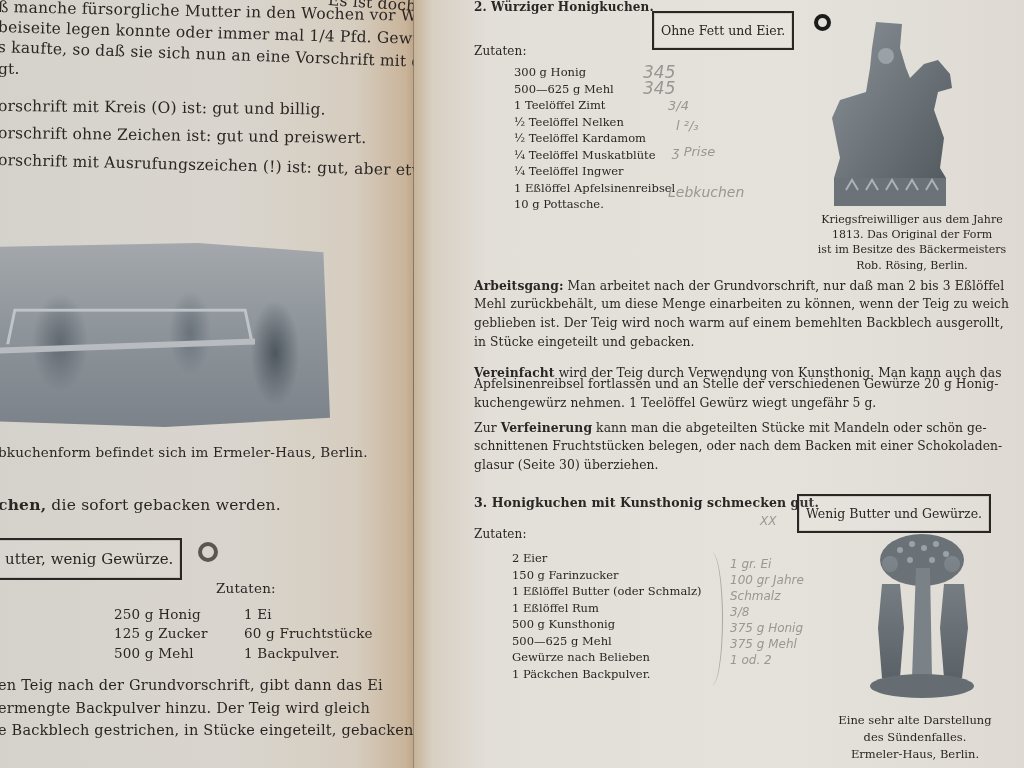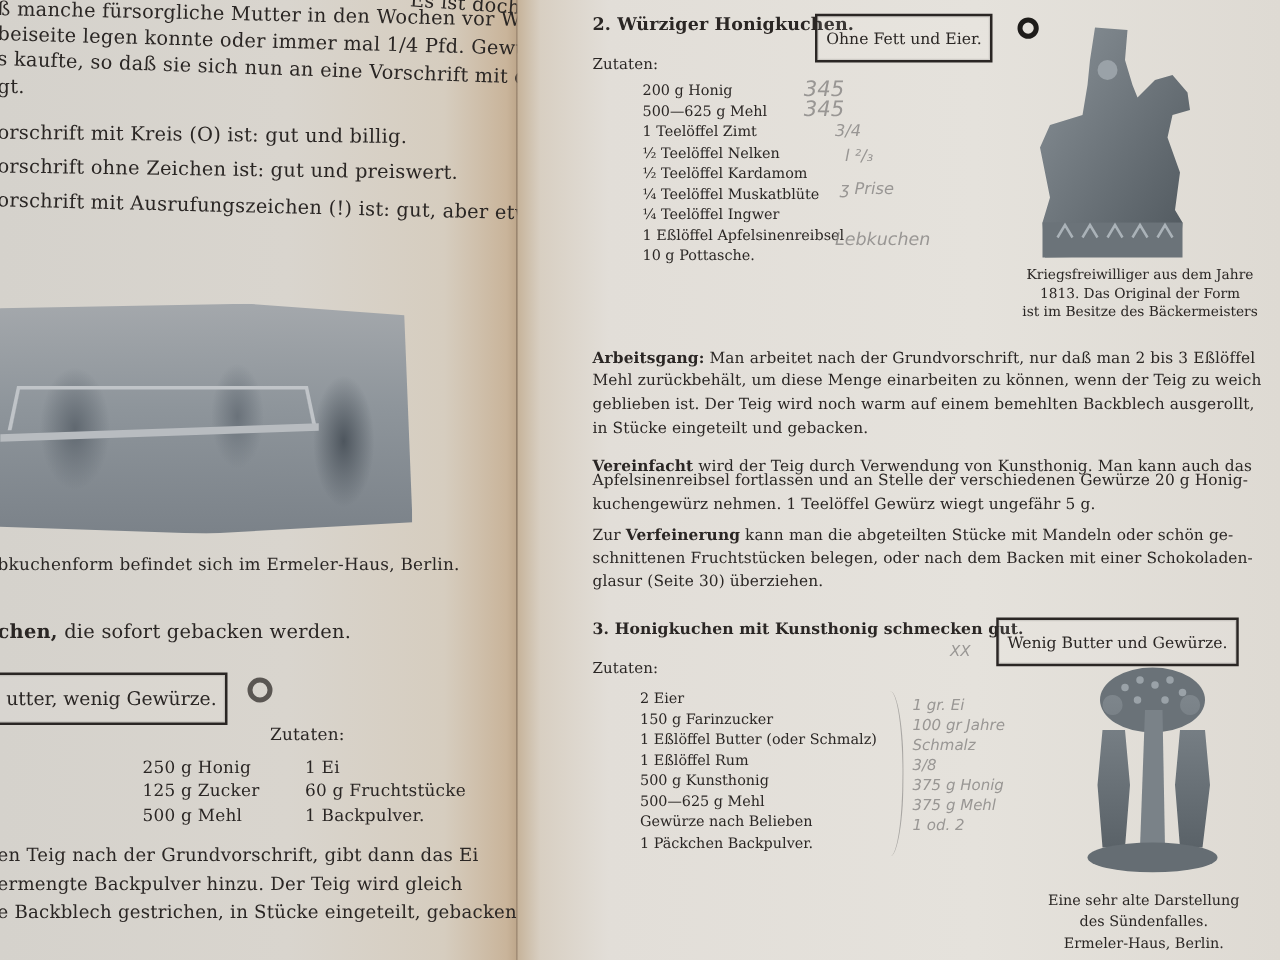--- a/index.html
+++ b/index.html
@@ -116,27 +116,27 @@
 
   <div class="lt" style="left:-2px; top:677px; font-size:14.5px;">en Teig nach der Grundvorschrift, gibt dann das Ei</div>
   <div class="lt" style="left:-2px; top:700px; font-size:14.5px;">ermengte Backpulver hinzu. Der Teig wird gleich</div>
   <div class="lt" style="left:-2px; top:722px; font-size:14.5px;">e Backblech gestrichen, in Stücke eingeteilt, gebacken</div>
 </div>
 
 <div class="gutter"></div>
 
 <div class="page page-right" style="left:414px;"></div>
 
-<div class="rt bold" style="left:474px; top:12px; font-size:14px;">2. Würziger Honigkuchen.</div>
+<div class="rt bold" style="left:474px; top:0; font-size:12px;">2. Würziger Honigkuchen.</div>
 <div class="box" style="left:652px; top:11px; font-size:12.5px;">Ohne Fett und Eier.</div>
 <div class="ring" style="left:814px; top:14px; width:17px; height:17px; border-width:4px; border-color:#1e1c1a;"></div>
 
 <div class="rt" style="left:474px; top:44px; font-size:12px;">Zutaten:</div>
 <div class="ing" style="left:514px; top:64px;">
-  <div>200 g Honig</div>
+  <div>300 g Honig</div>
   <div>500—625 g Mehl</div>
   <div>1 Teelöffel Zimt</div>
   <div>½ Teelöffel Nelken</div>
   <div>½ Teelöffel Kardamom</div>
   <div>¼ Teelöffel Muskatblüte</div>
   <div>¼ Teelöffel Ingwer</div>
   <div>1 Eßlöffel Apfelsinenreibsel</div>
   <div>10 g Pottasche.</div>
 </div>
 
@@ -156,20 +156,21 @@
   </defs>
   <path d="M50 4 L76 6 L74 30 L80 50 L84 60 L98 46 L112 42 L124 56 L126 70 L112 74 L108 92 L118 120 L114 150 L120 160 L118 186 L10 188 L8 160 L14 140 L6 100 L14 82 L40 74 L44 50 L46 30 Z" fill="url(#gr1)"></path>
   <rect x="8" y="160" width="112" height="28" fill="#6b7379"></rect>
   <path d="M20 172 l6 -10 l6 10 M40 172 l6 -10 l6 10 M60 172 l6 -10 l6 10 M80 172 l6 -10 l6 10 M100 172 l6 -10 l6 10" stroke="#aab2b8" stroke-width="2" fill="none"></path>
   <circle cx="60" cy="38" r="8" fill="#9aa2a8"></circle>
 </svg>
 <div class="caption" style="left:800px; top:212px; width:224px;">
   <div>Kriegsfreiwilliger aus dem Jahre</div>
   <div>1813.  Das Original der Form</div>
   <div>ist im Besitze des Bäckermeisters</div>
+  <div>Rob. Rösing, Berlin.</div>
 </div>
 
 <div class="rt para" style="left:474px; top:278px;"><span class="bold">Arbeitsgang:</span><span> Man arbeitet nach der Grundvorschrift, nur daß man 2 bis 3 Eßlöffel</span></div>
 <div class="rt para" style="left:474px; top:297px;">Mehl zurückbehält, um diese Menge einarbeiten zu können, wenn der Teig zu weich</div>
 <div class="rt para" style="left:474px; top:316px;">geblieben ist. Der Teig wird noch warm auf einem bemehlten Backblech ausgerollt,</div>
 <div class="rt para" style="left:474px; top:335px;">in Stücke eingeteilt und gebacken.</div>
 
 <div class="rt para" style="left:474px; top:358px;margin-top:7px;"><span class="bold">Vereinfacht</span><span> wird der Teig durch Verwendung von Kunsthonig. Man kann auch das</span></div>
 <div class="rt para" style="left:474px; top:377px;">Apfelsinenreibsel fortlassen und an Stelle der verschiedenen Gewürze 20 g Honig-</div>
 <div class="rt para" style="left:474px; top:396px;">kuchengewürz nehmen. 1 Teelöffel Gewürz wiegt ungefähr 5 g.</div>

